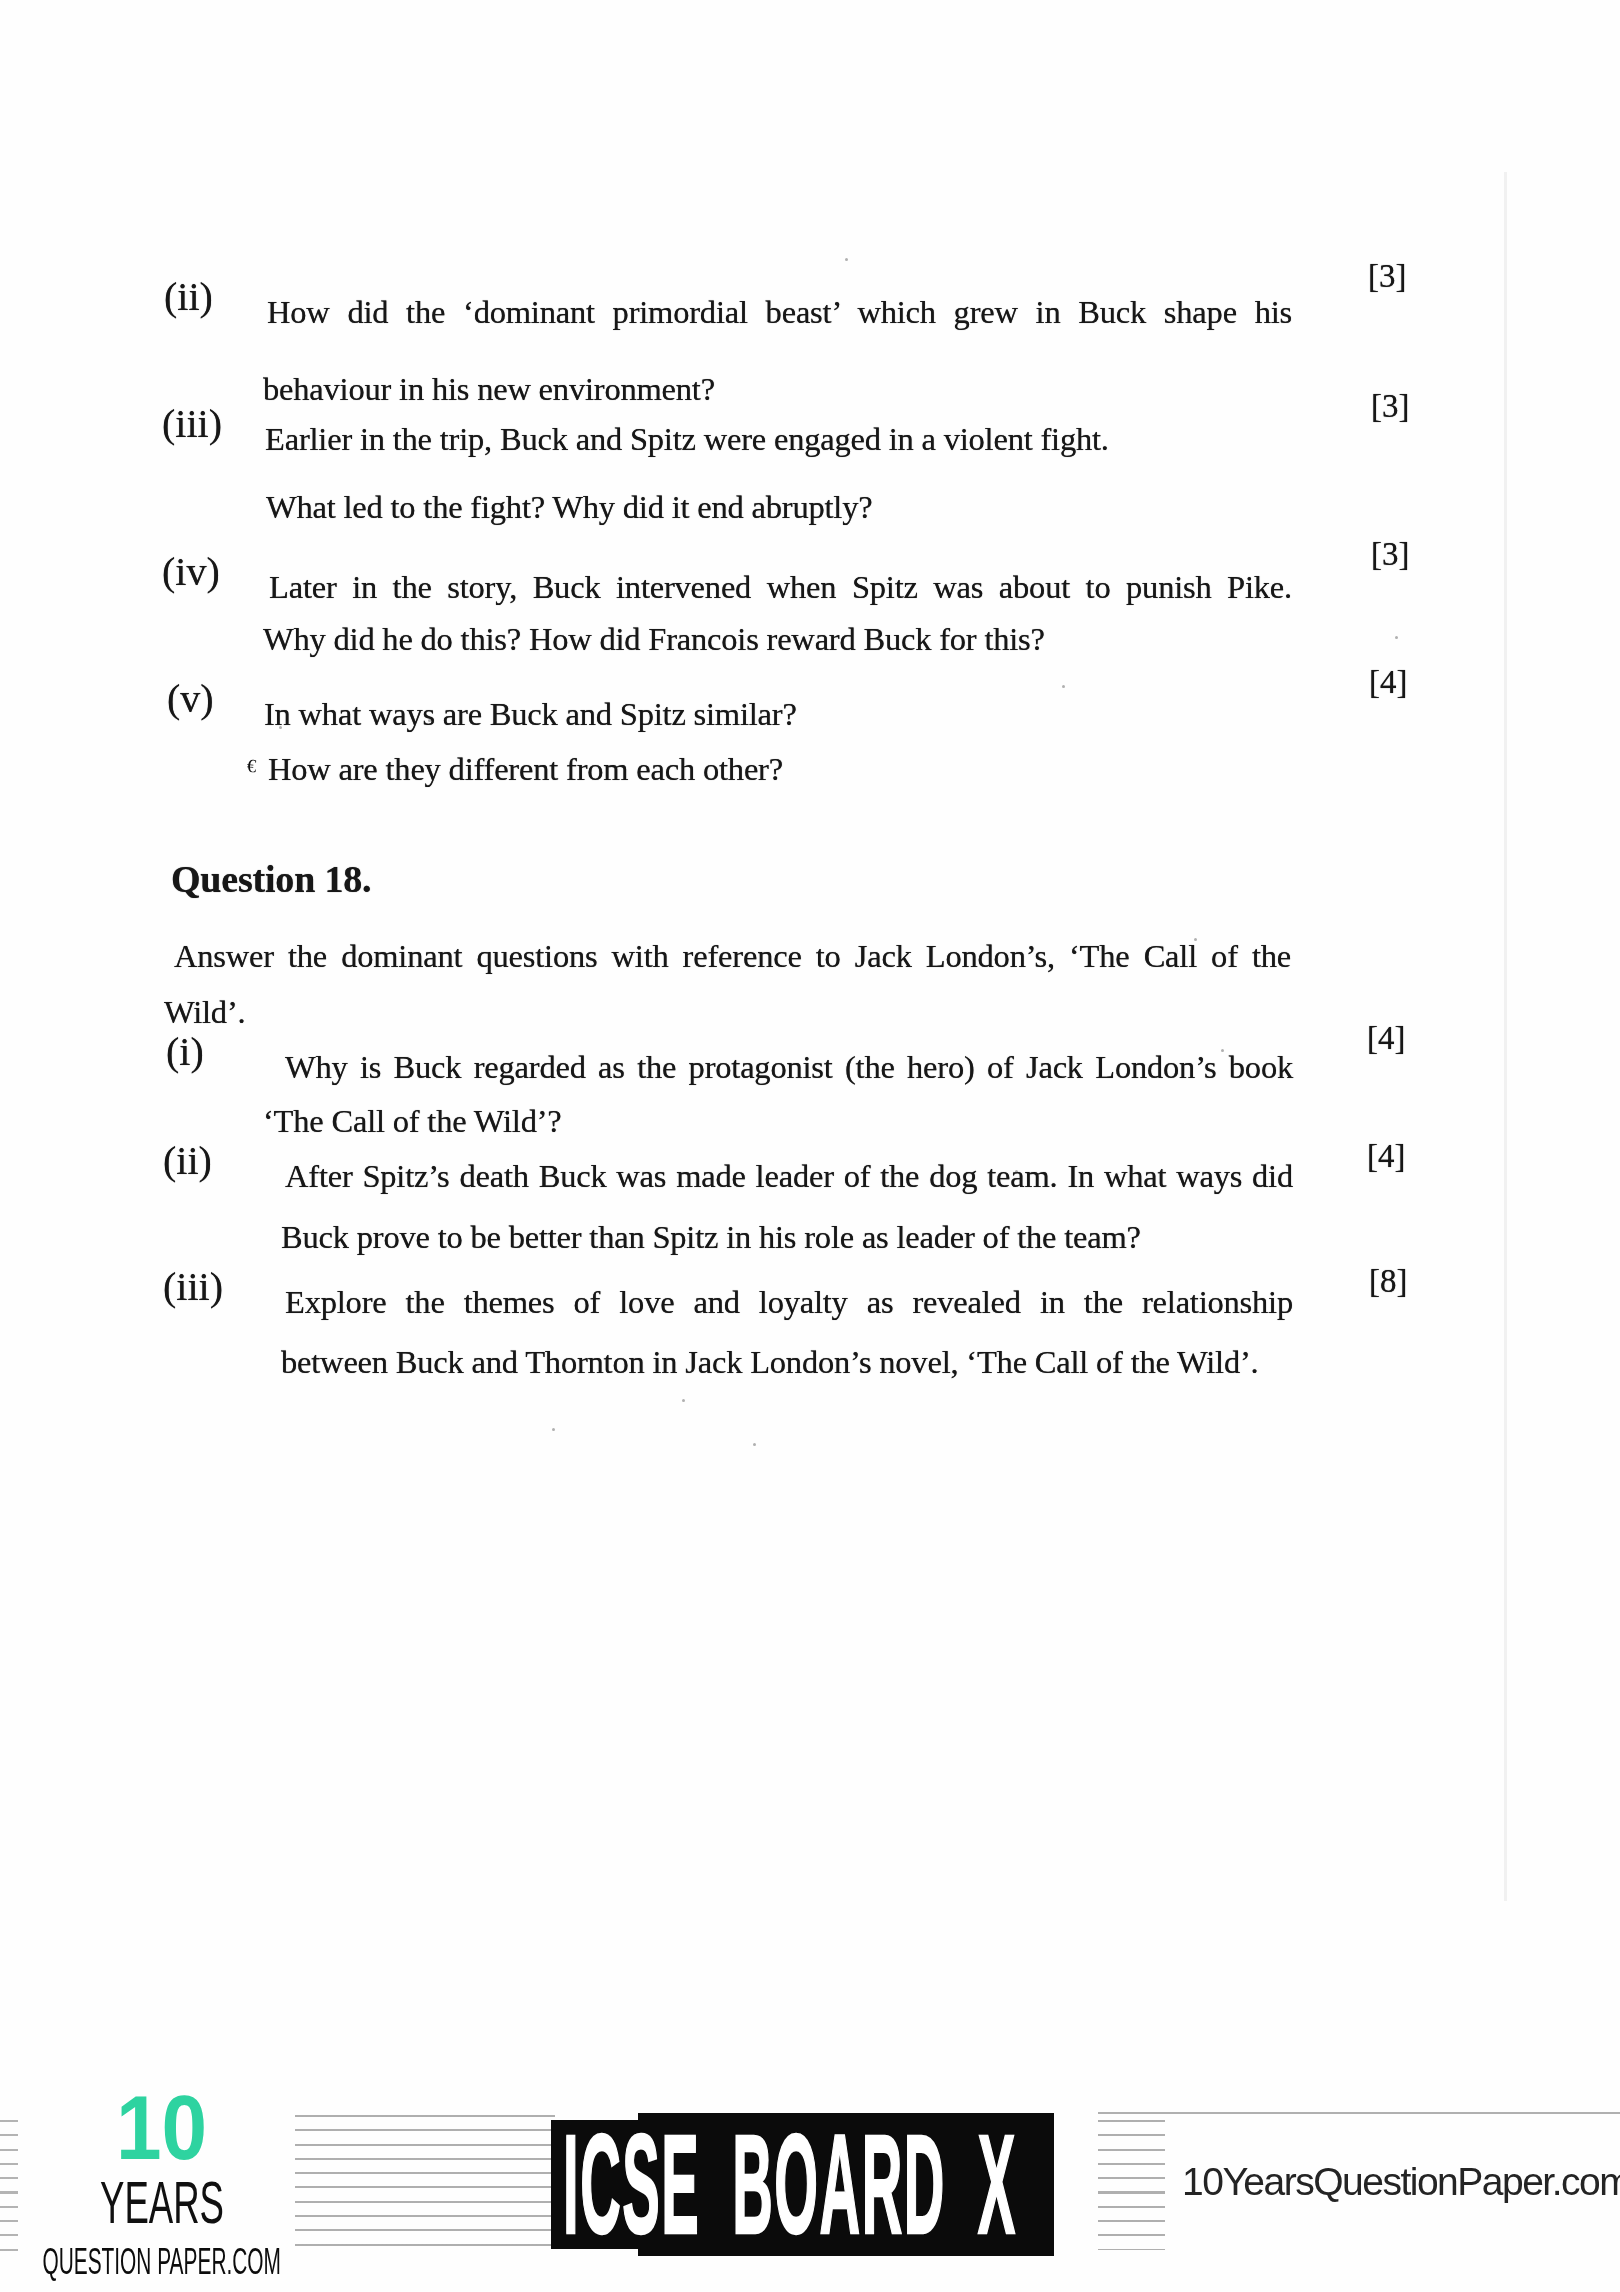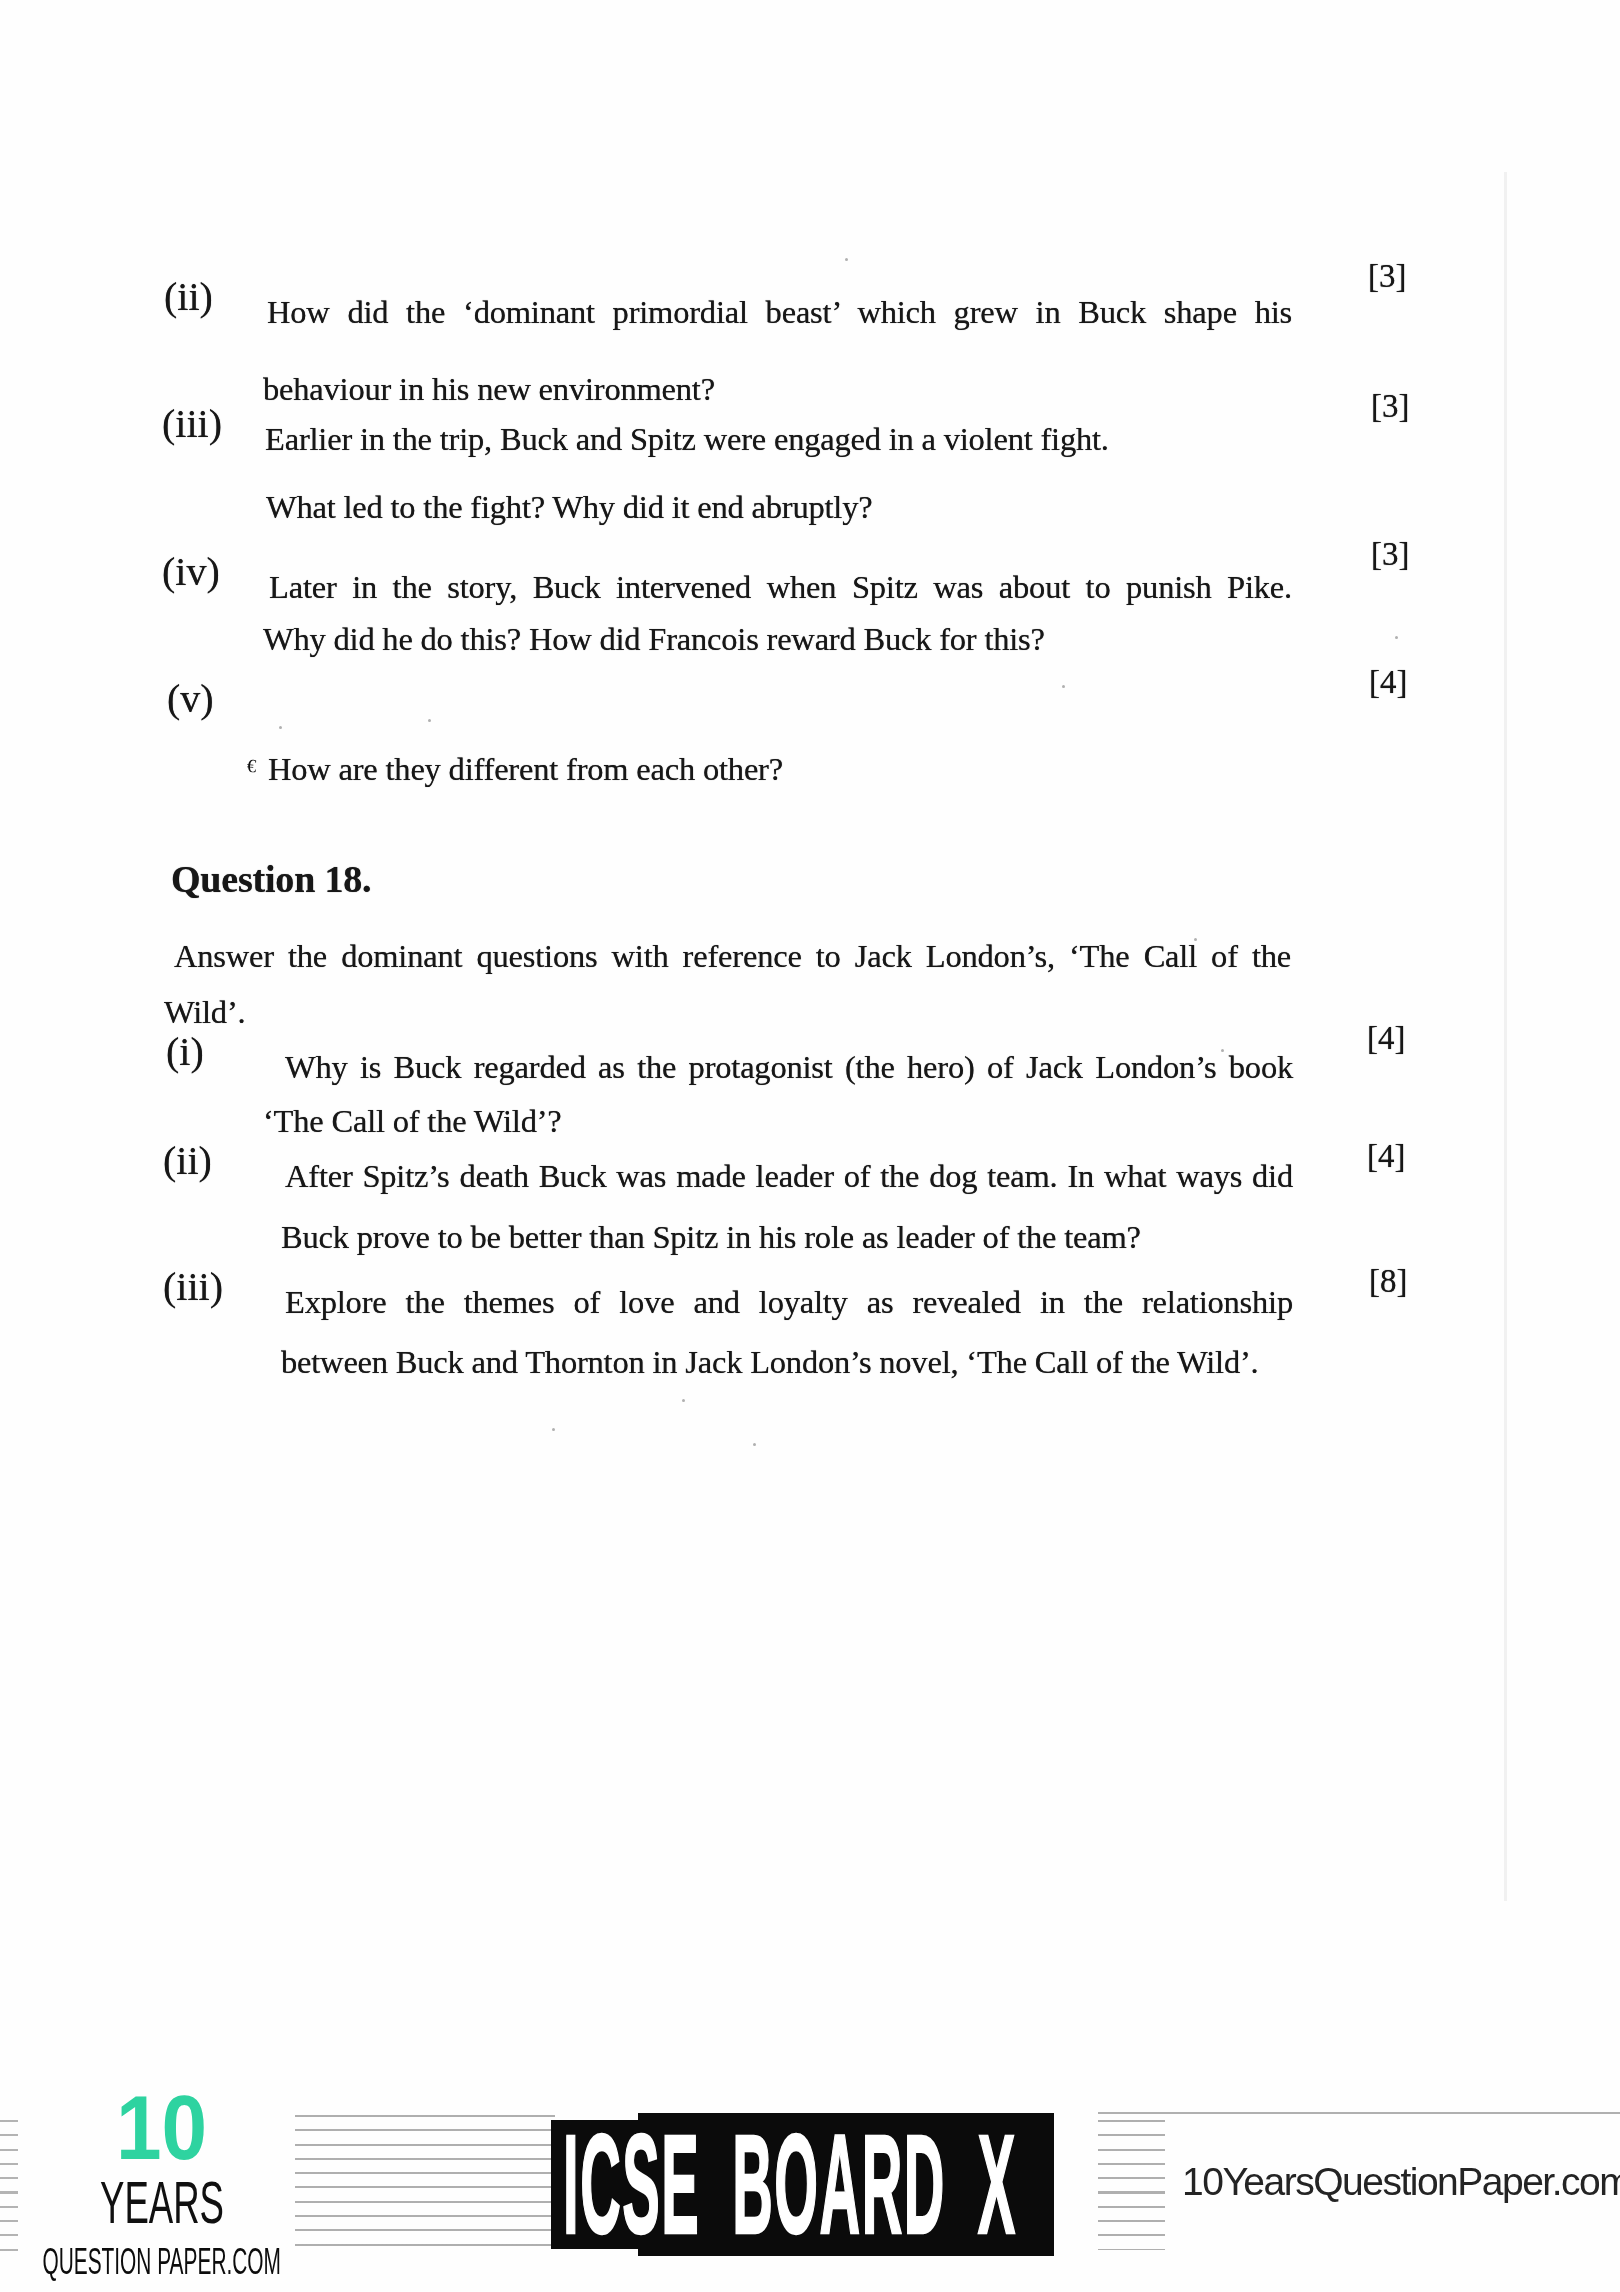--- a/index.html
+++ b/index.html
@@ -115,20 +115,21 @@
   <div class="ln" style="left:265px;top:401px">Earlier in the trip, Buck and Spitz were engaged in a violent fight.</div>
   <div class="ln" style="left:266px;top:469px">What led to the fight? Why did it end abruptly?</div>
   <div class="mk" style="left:1371px;top:388px">[3]</div>
 
   <div class="lbl" style="left:162px;top:549px">(iv)</div>
   <div class="ln just" style="left:269px;top:549px;width:1023px">Later in the story, Buck intervened when Spitz was about to punish Pike.</div>
   <div class="ln" style="left:263px;top:601px">Why did he do this? How did Francois reward Buck for this?</div>
   <div class="mk" style="left:1371px;top:536px">[3]</div>
 
   <div class="lbl" style="left:167px;top:676px">(v)</div>
+  <div class="ln" style="left:264px;top:676px">In what ways are Buck and Spitz similar?</div>
   <div class="ln" style="left:268px;top:731px">How are they different from each other?</div>
   <div class="mk" style="left:1369px;top:664px">[4]</div>
 
   <div class="qhead" style="left:171px;top:857px">Question 18.</div>
 
   <div class="ln just" style="left:174px;top:918px;width:1117px">Answer the dominant questions with reference to Jack London’s, ‘The Call of the</div>
   <div class="ln" style="left:164px;top:974px">Wild’.</div>
 
   <div class="lbl" style="left:166px;top:1029px">(i)</div>
   <div class="ln just" style="left:285px;top:1029px;width:1008px">Why is Buck regarded as the protagonist (the hero) of Jack London’s book</div>

